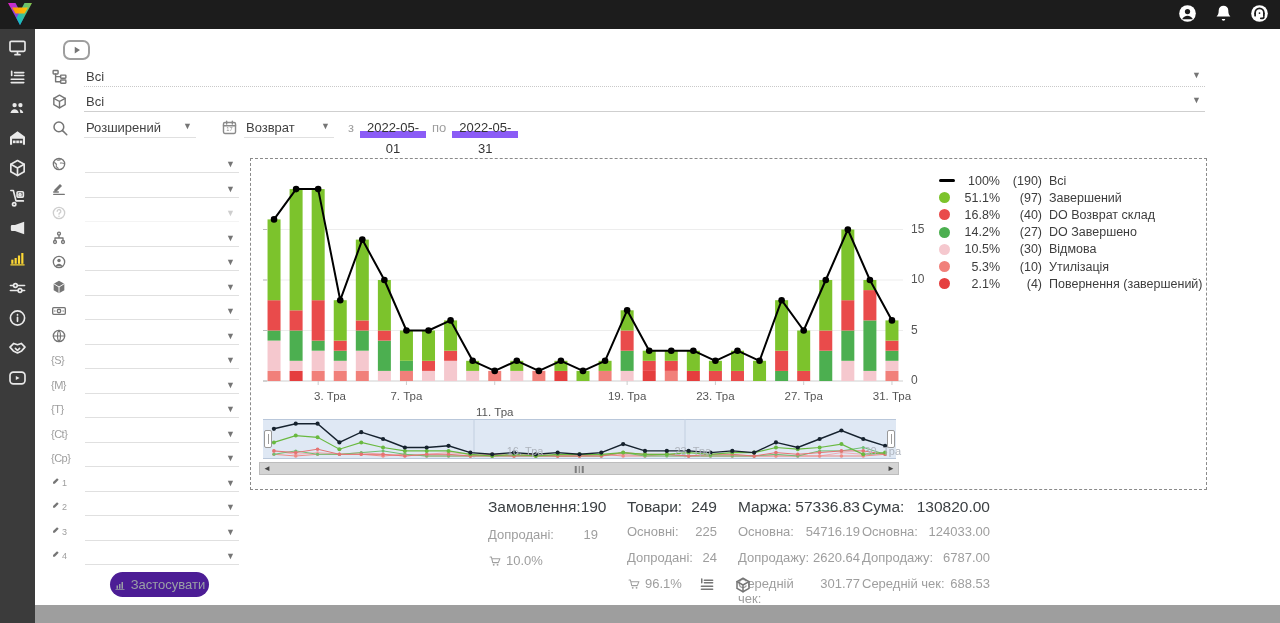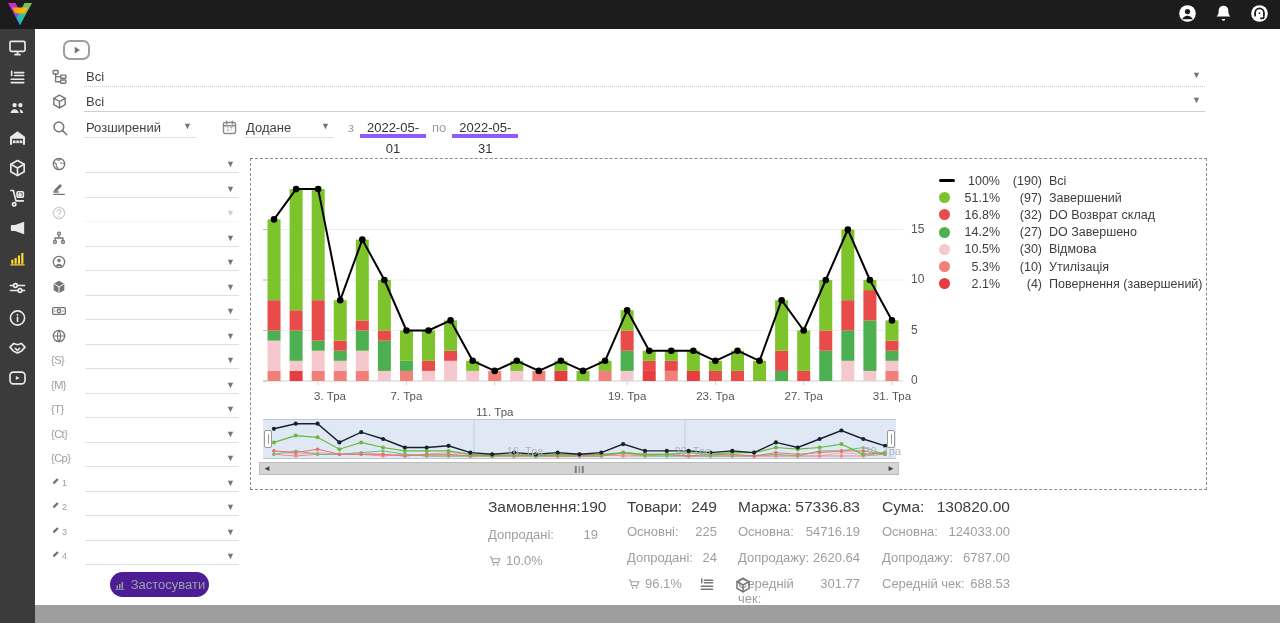--- a/index.html
+++ b/index.html
@@ -27,21 +27,21 @@
   .frow{position:absolute;display:flex;align-items:center}
   .f-icon{width:18px;height:18px;color:#757575;flex:0 0 auto}
   .f-icon svg{width:100%;height:100%}
   .select{position:relative;border-bottom:1px solid #e0e0e0;height:21px;display:flex;align-items:center;
           color:#424242;cursor:pointer;padding-left:2px}
   .select .caret{position:absolute;right:4px;top:4px;font-size:9px;color:#757575}
   .select.dotted{border-bottom:1px dotted #c9c9c9}
   .select.solid{border-bottom:1px solid #cfcfcf}
   .dim{opacity:.35}
   .datelabel{color:#9e9e9e;margin:0 6px}
-  .dateinput{border-bottom:4px solid #8b5cf6;width:66px;text-align:center;color:#333;height:21px;line-height:21px;cursor:text}
+  .dateinput{border-bottom:7px solid #8b5cf6;width:66px;text-align:center;color:#333;height:21px;line-height:21px;cursor:text}
 
   .filter-col{position:absolute;left:16px;top:123px;width:188px}
   .filter-row{height:24.5px;display:flex;align-items:center}
   .filter-row .f-icon{width:16px;height:16px;margin-right:18px}
   .filter-row .select{flex:1;height:18px}
   .brace{font-size:11px;color:#9e9e9e;letter-spacing:-.5px;white-space:nowrap}
   .pencil-wrap{display:flex;align-items:flex-end;color:#757575}
   .pencil-wrap svg{width:13px;height:13px}
   .pencil-wrap .sub{font-size:9px;color:#9e9e9e;margin-left:1px}
 
@@ -294,21 +294,21 @@
       <span class="caret">▼</span>
     </div>
     <span class="f-icon" style="margin-left:25px;width:17px;height:17px;color:#8a8a8a">
         <svg viewBox="0 0 24 24" width="100%" height="100%" fill="none" stroke="currentColor" stroke-width="2" stroke-linecap="round" stroke-linejoin="round">
           <rect x="3.5" y="5" width="17" height="15.5" rx="2"></rect>
           <path d="M3.5 9.5h17M8 3v4M16 3v4"></path>
           <text x="12" y="17.5" font-size="8" text-anchor="middle" fill="currentColor" stroke="none" font-family="Liberation Sans,sans-serif">17</text>
         </svg>
       </span>
     <div class="select" style="width:90px;margin-left:6px">
-      <span>Додане</span>
+      <span>Возврат</span>
       <span class="caret">▼</span>
     </div>
     <span class="datelabel" style="margin-left:14px">з</span>
     <div class="dateinput">2022-05-01</div>
     <span class="datelabel">по</span>
     <div class="dateinput">2022-05-31</div>
   </div>
 
   <div class="filter-col" id="filter-col">
       <div class="filter-row">
@@ -684,21 +684,21 @@
           </span>
           <span class="lg-pct">51.1%</span>
           <span class="lg-cnt">(97)</span>
           <span class="lg-label">Завершений</span>
         </div>
         <div class="lg-row">
           <span class="lg-marker">
             <span class="lg-dot" style="background: rgb(233, 75, 75);"></span>
           </span>
           <span class="lg-pct">16.8%</span>
-          <span class="lg-cnt">(32)</span>
+          <span class="lg-cnt">(40)</span>
           <span class="lg-label">DO Возврат склад</span>
         </div>
         <div class="lg-row">
           <span class="lg-marker">
             <span class="lg-dot" style="background: rgb(76, 175, 80);"></span>
           </span>
           <span class="lg-pct">14.2%</span>
           <span class="lg-cnt">(27)</span>
           <span class="lg-label">DO Завершено</span>
         </div>
@@ -991,21 +991,21 @@
         </div>
         <div class="stat-row">
           <span>Допродажу:</span>
           <span>2620.64</span>
         </div>
         <div class="stat-row">
           <span>Середній чек:</span>
           <span>301.77</span>
         </div>
       </div>
-      <div class="stat-col" style="left: 847px; width: 128px; text-align: right;">
+      <div class="stat-col" style="left: 827px; width: 128px; text-align: right;">
         <div class="stat-title">
           <span>Сума:</span>
           <span>130820.00</span>
         </div>
         <div class="stat-row first">
           <span>Основна:</span>
           <span>124033.00</span>
         </div>
         <div class="stat-row">
           <span>Допродажу:</span>

